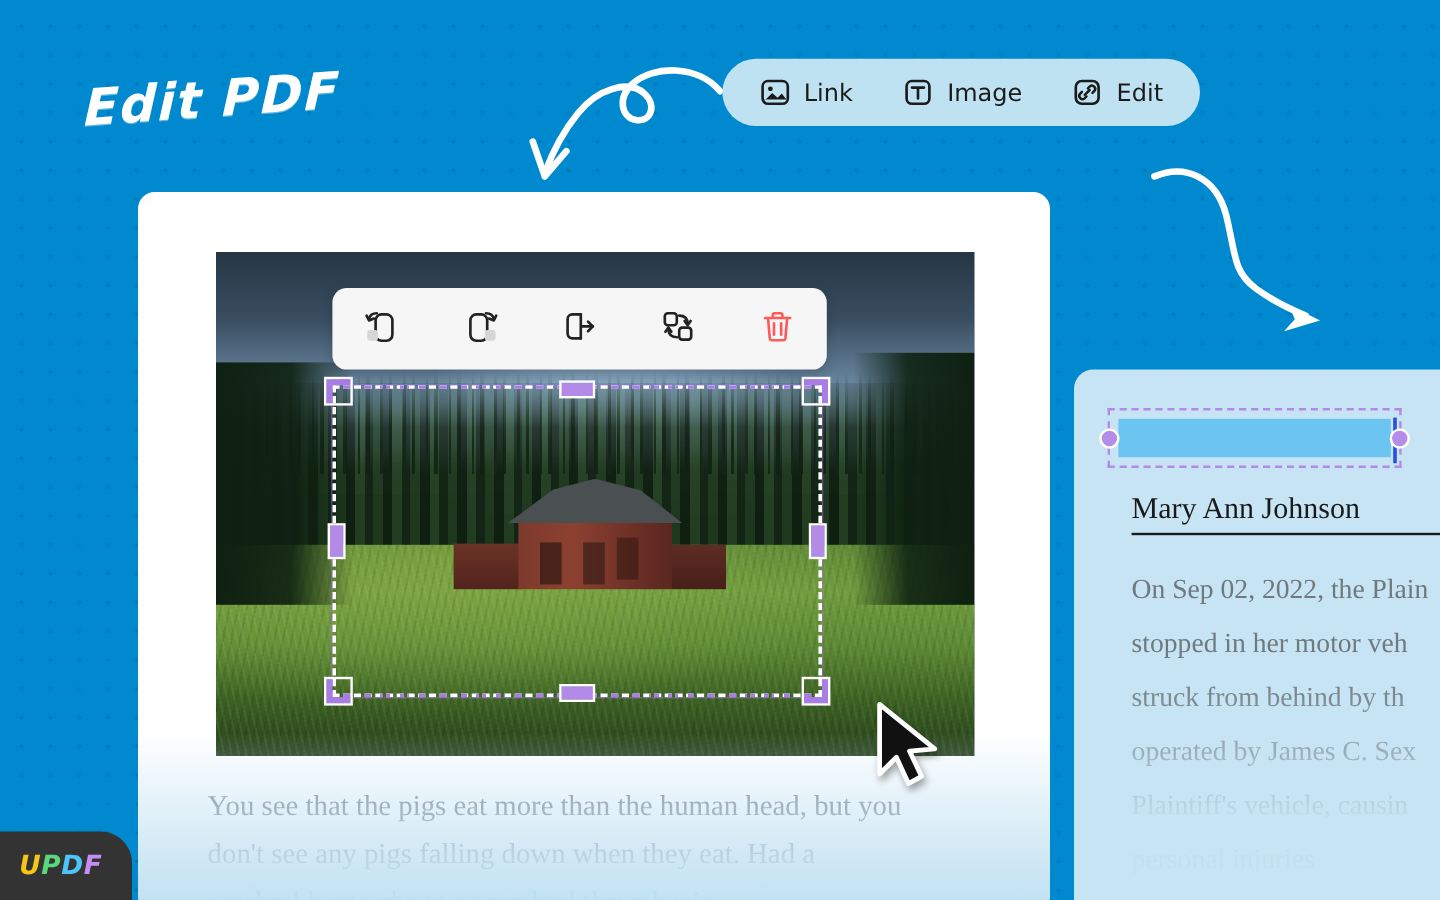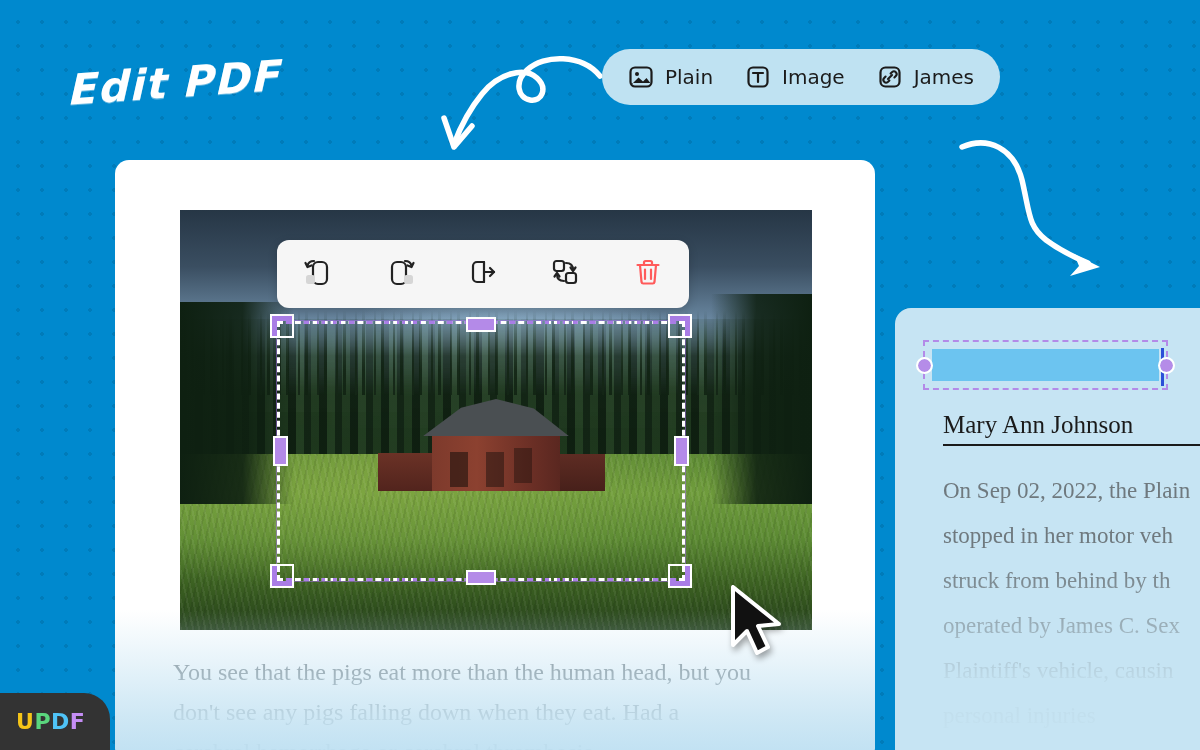--- a/index.html
+++ b/index.html
@@ -366,20 +366,21 @@
     width: 110px;
     height: 57px;
     background: #333333;
     border-top-right-radius: 26px;
     z-index: 20;
     display: flex;
     align-items: center;
     justify-content: flex-start;
     padding-left: 16px;
     box-sizing: border-box;
+    font-style: italic;
   }
   #updf-badge .logo {
     font-family: "DejaVu Sans", sans-serif;
     font-size: 22px;
     font-weight: 700;
     letter-spacing: 0.5px;
   }
   .c1 { color: #f5c518; }
   .c2 { color: #5ad67d; }
   .c3 { color: #4fc3f7; }
@@ -408,21 +409,21 @@
   <div id="mode-pill">
 
     <div class="mode-item">
       <span>
         <svg width="26" height="26" viewBox="0 0 26 26" fill="none">
           <rect x="2.5" y="3.5" width="21" height="19" rx="4.5" stroke="#1b1b1b" stroke-width="2.2"></rect>
           <circle cx="9" cy="10" r="2" fill="#1b1b1b"></circle>
           <path d="M4 20 L10.5 13.5 L15 17.5 L18.5 14 L22 18.5 L22 19 L4 19 Z" fill="#1b1b1b"></path>
         </svg>
       </span>
-      <span class="lbl">Plain</span>
+      <span class="lbl">Link</span>
     </div>
 
     <div class="mode-item">
       <span>
         <svg width="26" height="26" viewBox="0 0 26 26" fill="none">
           <rect x="3.5" y="3.5" width="19" height="19" rx="4.5" stroke="#1b1b1b" stroke-width="2.2"></rect>
           <path d="M8 9 H18 M13 9 V18" stroke="#1b1b1b" stroke-width="2.2" stroke-linecap="round"></path>
         </svg>
       </span>
       <span class="lbl">Image</span>
@@ -430,21 +431,21 @@
 
     <div class="mode-item">
       <span>
         <svg width="26" height="26" viewBox="0 0 26 26" fill="none">
           <rect x="3.5" y="3.5" width="19" height="19" rx="5" stroke="#1b1b1b" stroke-width="2.2"></rect>
           <path d="M11 15 L15 11" stroke="#1b1b1b" stroke-width="2.1" stroke-linecap="round"></path>
           <path d="M13.6 9.6 L15.2 8 A2.7 2.7 0 0 1 19 11.8 L17.4 13.4" stroke="#1b1b1b" stroke-width="2.1" stroke-linecap="round"></path>
           <path d="M12.4 16.4 L10.8 18 A2.7 2.7 0 0 1 7 14.2 L8.6 12.6" stroke="#1b1b1b" stroke-width="2.1" stroke-linecap="round"></path>
         </svg>
       </span>
-      <span class="lbl">James</span>
+      <span class="lbl">Edit</span>
     </div>
   </div>
 
   <div id="doc-panel">
 
     <div id="photo-wrap">
       <div id="photo-sky"></div>
       <div id="photo-sky2"></div>
       <div id="photo-trees"></div>
       <div id="photo-treeline"></div>

